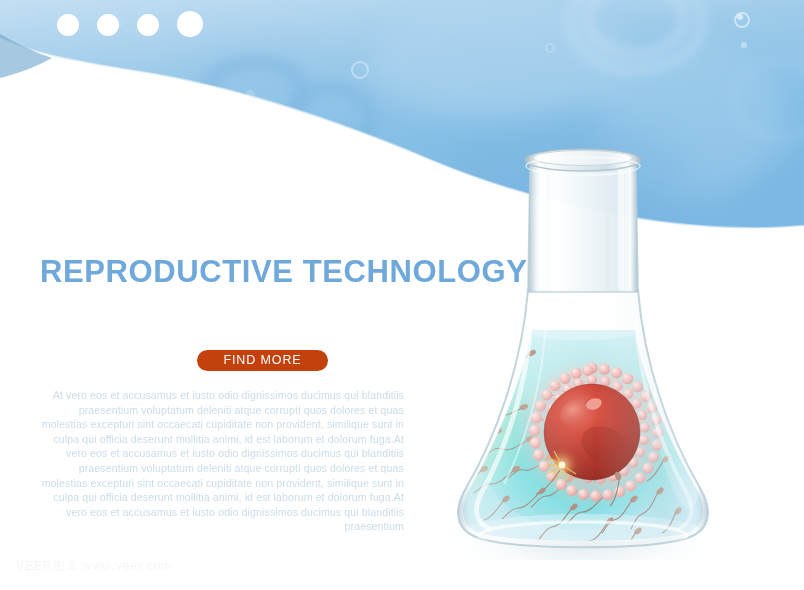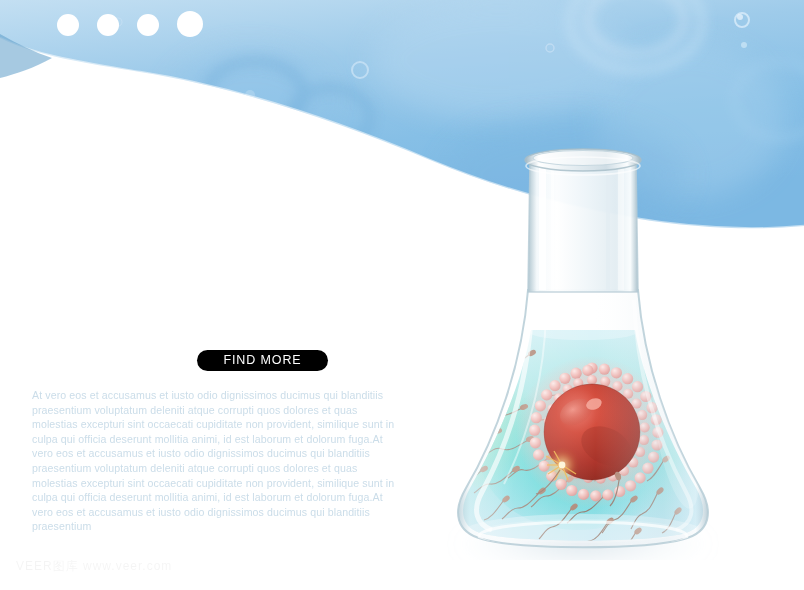--- a/index.html
+++ b/index.html
@@ -49,40 +49,41 @@
   .headline .line2 {
     display: block;
   }
   .cta {
     position: absolute;
     left: 197px;
     top: 350px;
     width: 131px;
     height: 21px;
     border-radius: 11px;
-    background: #000000;
+    background: #c2410c;
     color: #ffffff;
     font-size: 12.5px;
     letter-spacing: 0.9px;
     line-height: 21px;
     text-align: center;
     border: none;
     padding: 0;
     font-family: "Liberation Sans", sans-serif;
     cursor: pointer;
   }
   .body-copy {
     position: absolute;
     left: 32px;
     top: 388px;
     width: 372px;
     color: #cbdde9;
     font-size: 10.6px;
     line-height: 14.6px;
     letter-spacing: 0.1px;
+    text-align: right;
   }
 
   
   .wm-bottom {
     position: absolute;
     left: 16px;
     top: 558px;
     font-size: 12px;
     letter-spacing: 1px;
     color: rgba(0,0,0,0.045);
@@ -500,20 +501,21 @@
 
       <ellipse cx="165" cy="20" rx="58" ry="11" fill="url(#rimGrad)"></ellipse>
       <ellipse cx="165" cy="20" rx="58" ry="11" fill="none" stroke="#a8bec9" stroke-width="1.4" opacity="0.85"></ellipse>
       <ellipse cx="165" cy="18" rx="50" ry="7.5" fill="#ffffff" opacity="0.55"></ellipse>
       <ellipse cx="165" cy="18" rx="50" ry="7.5" fill="none" stroke="#c3d5de" stroke-width="1.1" opacity="0.9"></ellipse>
       <ellipse cx="165" cy="26" rx="57" ry="9" fill="none" stroke="#ffffff" stroke-width="1.6" opacity="0.6"></ellipse>
     </g>
   </svg>
 
   <div class="headline">
+    <span>REPRODUCTIVE TECHNOLOGY</span>
   </div>
 
   <button class="cta">FIND MORE</button>
 
   <div class="body-copy">At vero eos et accusamus et iusto odio dignissimos ducimus qui blanditiis praesentium voluptatum deleniti atque corrupti quos dolores et quas molestias excepturi sint occaecati cupiditate non provident, similique sunt in culpa qui officia deserunt mollitia animi, id est laborum et dolorum fuga.At vero eos et accusamus et iusto odio dignissimos ducimus qui blanditiis praesentium voluptatum deleniti atque corrupti quos dolores et quas molestias excepturi sint occaecati cupiditate non provident, similique sunt in culpa qui officia deserunt mollitia animi, id est laborum et dolorum fuga.At vero eos et accusamus et iusto odio dignissimos ducimus qui blanditiis praesentium</div>
 
   <div class="wm-bottom">VEER图库 www.veer.com</div>
 
 </div>
 

